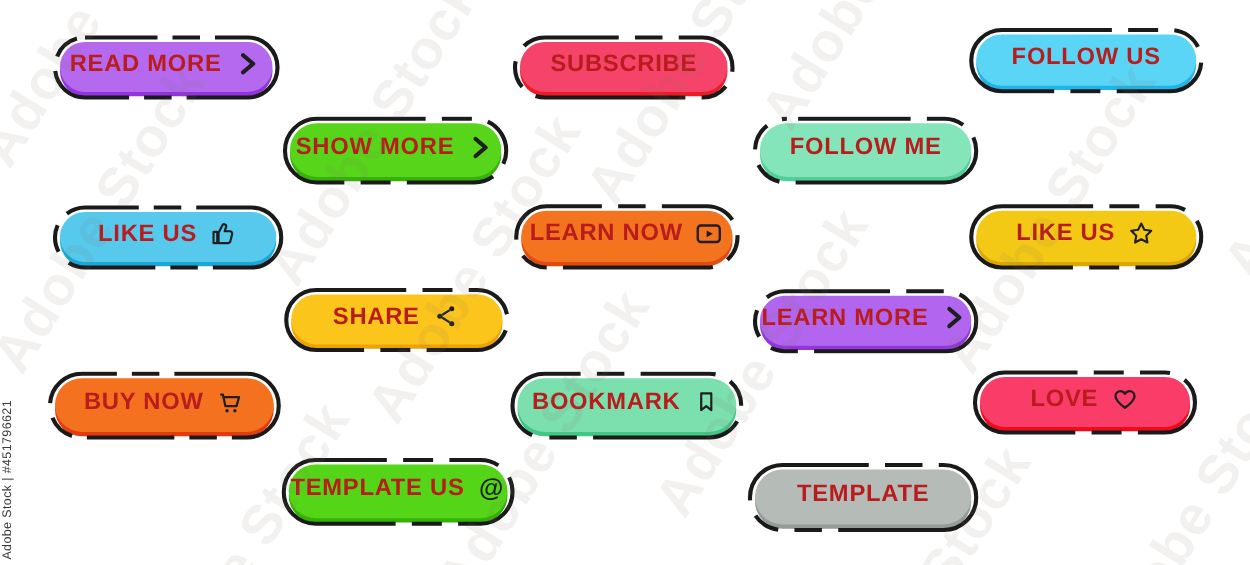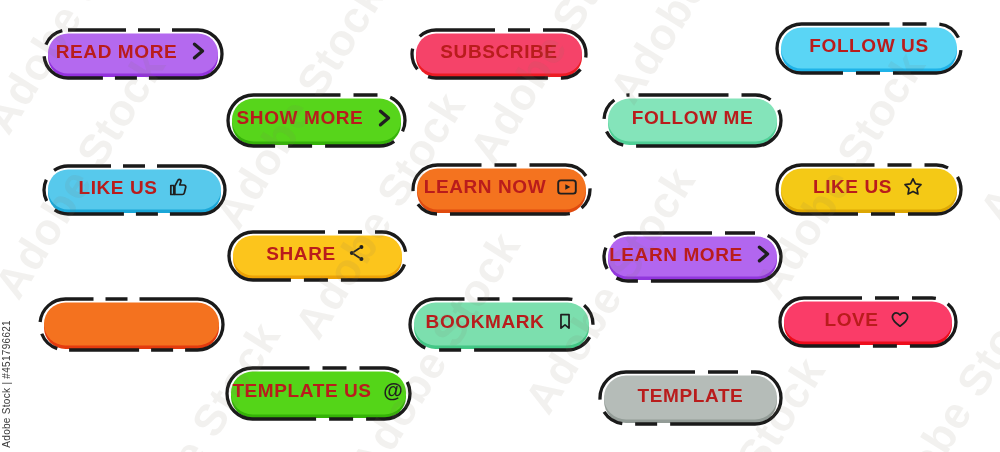--- a/index.html
+++ b/index.html
@@ -180,20 +180,30 @@
           </svg>
         </span>
     </div>
   </div>
     <div class="btn" style="left: 38px; top: 297px; width: 187px; height: 55px;">
     <svg class="btn-frame" xmlns="http://www.w3.org/2000/svg" viewBox="0 0 187 55">
         <rect x="6" y="9" width="175" height="43" rx="21.5" fill="#e33b0e"></rect>
         <rect x="6" y="5.5" width="175" height="43" rx="21.5" fill="#f4721f"></rect>
         <rect x="2" y="2" width="183" height="51" rx="25.5" fill="none" stroke="#1a1a1a" stroke-width="3.3" stroke-dasharray="58 12 22 12 150 12 22 12 70 12 22 12" stroke-dashoffset="30"></rect>
       </svg>
+    <div class="btn-label-row">
+      <span class="btn-text">BUY NOW</span>
+      <span class="btn-icon">
+          <svg width="24" height="24" viewBox="0 0 24 24">
+            <path d="M4.2 5.6 h2.1 l2 9.3 h8.9 l2-7.2 H7.2" fill="none" stroke="#1f1f1f" stroke-width="1.8" stroke-linejoin="round"></path>
+            <circle cx="9.6" cy="18.6" r="1.35" fill="#1f1f1f"></circle>
+            <circle cx="15.9" cy="18.6" r="1.35" fill="#1f1f1f"></circle>
+          </svg>
+        </span>
+    </div>
   </div>
     <div class="btn" style="left: 408px; top: 297px; width: 187px; height: 55px; text-align: right;">
     <svg class="btn-frame" xmlns="http://www.w3.org/2000/svg" viewBox="0 0 187 55">
         <rect x="6" y="9" width="175" height="43" rx="21.5" fill="#43c786"></rect>
         <rect x="6" y="5.5" width="175" height="43" rx="21.5" fill="#7cdfae"></rect>
         <rect x="2" y="2" width="183" height="51" rx="25.5" fill="none" stroke="#1a1a1a" stroke-width="3.3" stroke-dasharray="120 13 22 13 60 13 22 13 120 13 22 14" stroke-dashoffset="91"></rect>
       </svg>
     <div class="btn-label-row">
       <span class="btn-text">BOOKMARK</span>
       <span class="btn-icon">

